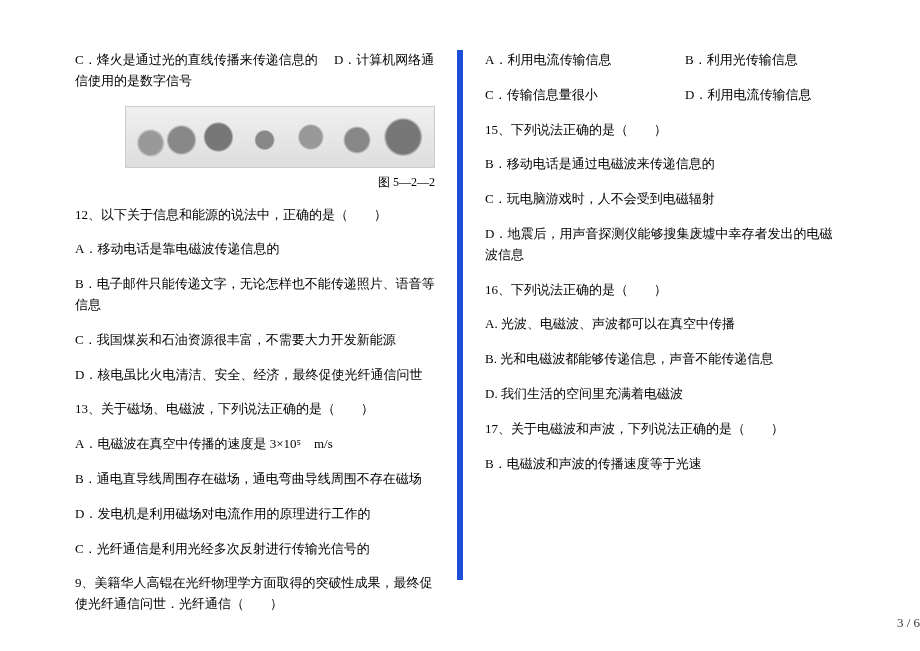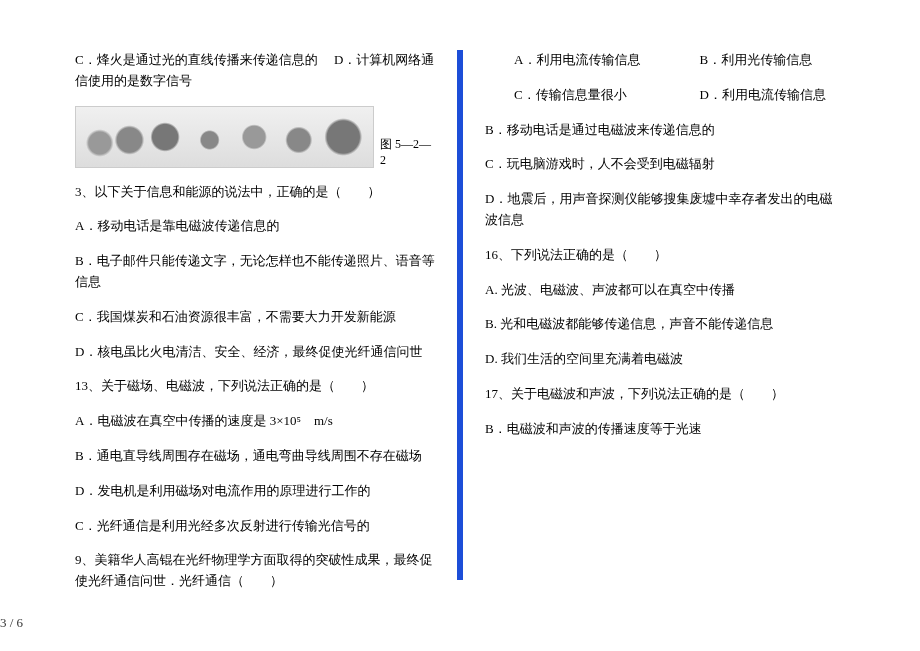--- a/index.html
+++ b/index.html
@@ -29,21 +29,20 @@
     }
     .right-col {
       padding-left: 22px;
     }
     .line {
       line-height: 1.6;
     }
     .opt-row {
       display: flex;
       gap: 40px;
-      margin-left: 29px;
     }
     .opt-row > span {
       flex: 1;
     }
     .figure {
       width: 310px;
       height: 62px;
       background: #e8e8e8;
       position: relative;
       overflow: hidden;
@@ -59,30 +58,31 @@
         radial-gradient(circle at 45% 55%, #888 5%, transparent 6%),
         radial-gradient(circle at 60% 50%, #999 6%, transparent 7%),
         radial-gradient(circle at 75% 55%, #888 5%, transparent 6%),
         radial-gradient(circle at 90% 50%, #777 6%, transparent 7%),
         linear-gradient(to bottom, #f0f0f0 0%, #ddd 100%);
     }
     .fig-wrap {
       display: flex;
       align-items: flex-end;
       gap: 6px;
+      flex-direction: column;
     }
     .fig-caption {
       font-size: 12px;
     }
     .footer {
       position: absolute;
       bottom: 20px;
       left: 0;
       right: 0;
-      text-align: left;
+      text-align: right;
       font-size: 13px;
       color: #333;
     }
   </style>
 </head>
 <body>
 
 <div class="page">
   <div class="column left-col">
 
@@ -92,21 +92,21 @@
       <span>D．计算机网络通信使用的是数字信号</span>
     </div>
 
     <div class="fig-wrap">
       <div class="figure">
         <div class="figure-content"></div>
       </div>
       <span class="fig-caption">图 5—2—2</span>
     </div>
 
-    <div class="line">3、以下关于信息和能源的说法中，正确的是（　　）</div>
+    <div class="line">12、以下关于信息和能源的说法中，正确的是（　　）</div>
     <div class="line">A．移动电话是靠电磁波传递信息的</div>
     <div class="line">B．电子邮件只能传递文字，无论怎样也不能传递照片、语音等信息</div>
     <div class="line">C．我国煤炭和石油资源很丰富，不需要大力开发新能源</div>
     <div class="line">D．核电虽比火电清洁、安全、经济，最终促使光纤通信问世</div>
 
     <div class="line">13、关于磁场、电磁波，下列说法正确的是（　　）</div>
     <div class="line">A．电磁波在真空中传播的速度是 3×10⁵　m/s</div>
     <div class="line">B．通电直导线周围存在磁场，通电弯曲导线周围不存在磁场</div>
     <div class="line">D．发电机是利用磁场对电流作用的原理进行工作的</div>
     <div class="line">C．光纤通信是利用光经多次反射进行传输光信号的</div>
@@ -117,20 +117,21 @@
   <div class="column right-col">
     <div class="line opt-row">
       <span>A．利用电流传输信息</span>
       <span>B．利用光传输信息</span>
     </div>
     <div class="line opt-row">
       <span>C．传输信息量很小</span>
       <span>D．利用电流传输信息</span>
     </div>
 
+    <div class="line">15、下列说法正确的是（　　）</div>
     <div class="line">B．移动电话是通过电磁波来传递信息的</div>
     <div class="line">C．玩电脑游戏时，人不会受到电磁辐射</div>
     <div class="line">D．地震后，用声音探测仪能够搜集废墟中幸存者发出的电磁波信息</div>
 
     <div class="line">16、下列说法正确的是（　　）</div>
     <div class="line">A. 光波、电磁波、声波都可以在真空中传播</div>
     <div class="line">B. 光和电磁波都能够传递信息，声音不能传递信息</div>
     <div class="line">D. 我们生活的空间里充满着电磁波</div>
 
     <div class="line">17、关于电磁波和声波，下列说法正确的是（　　）</div>

